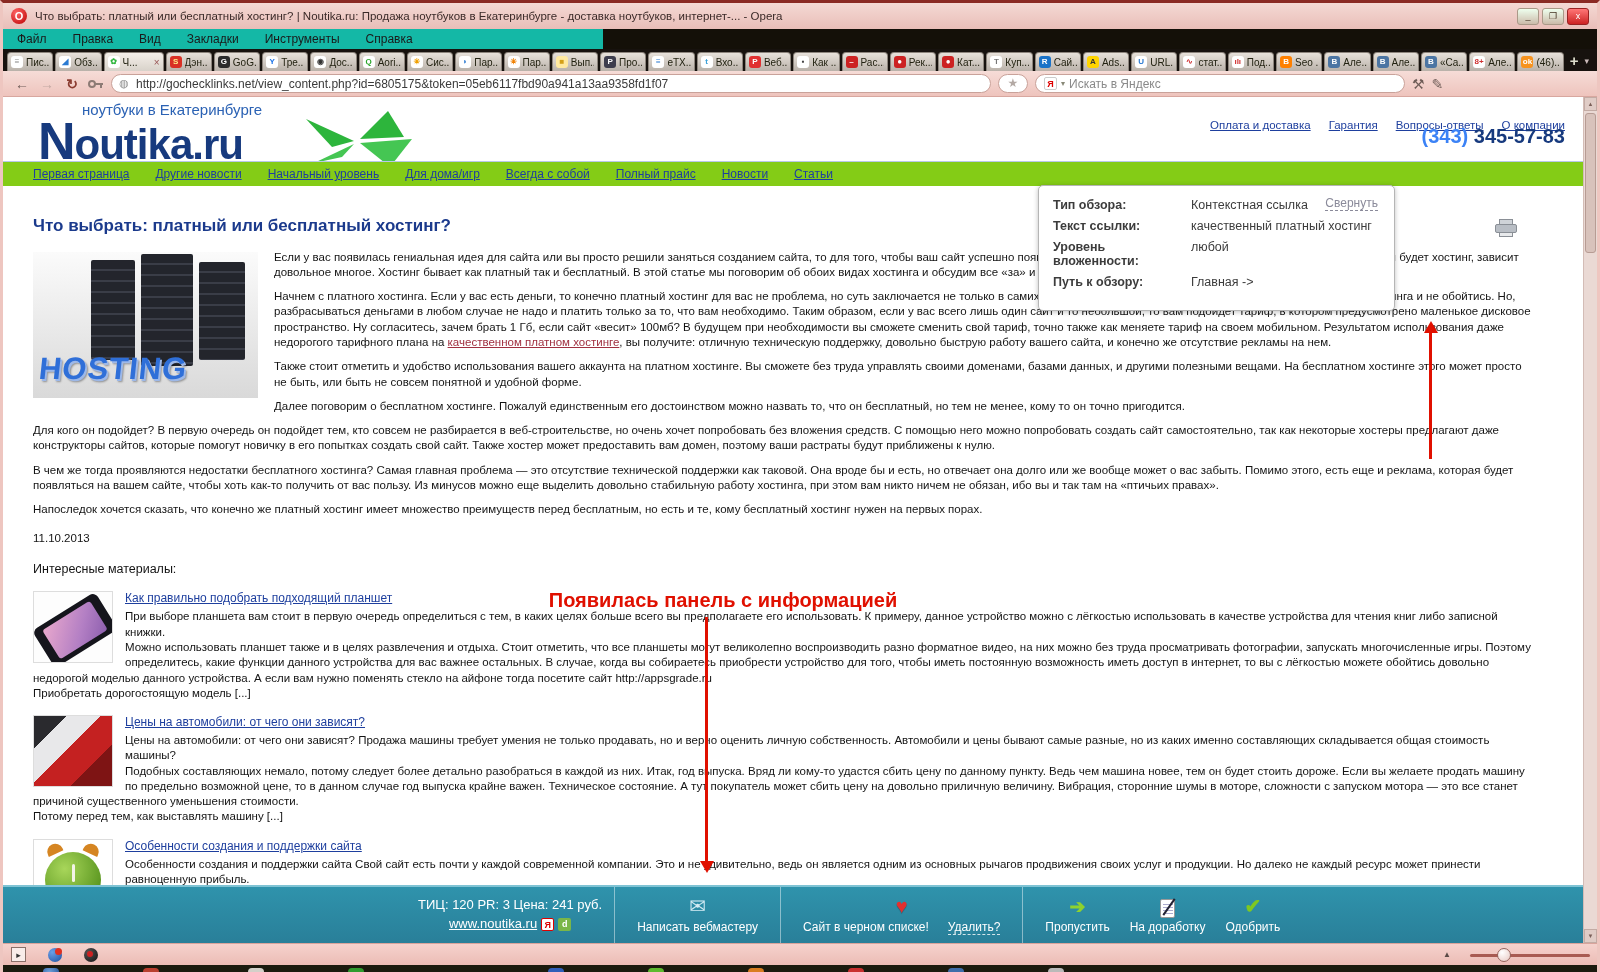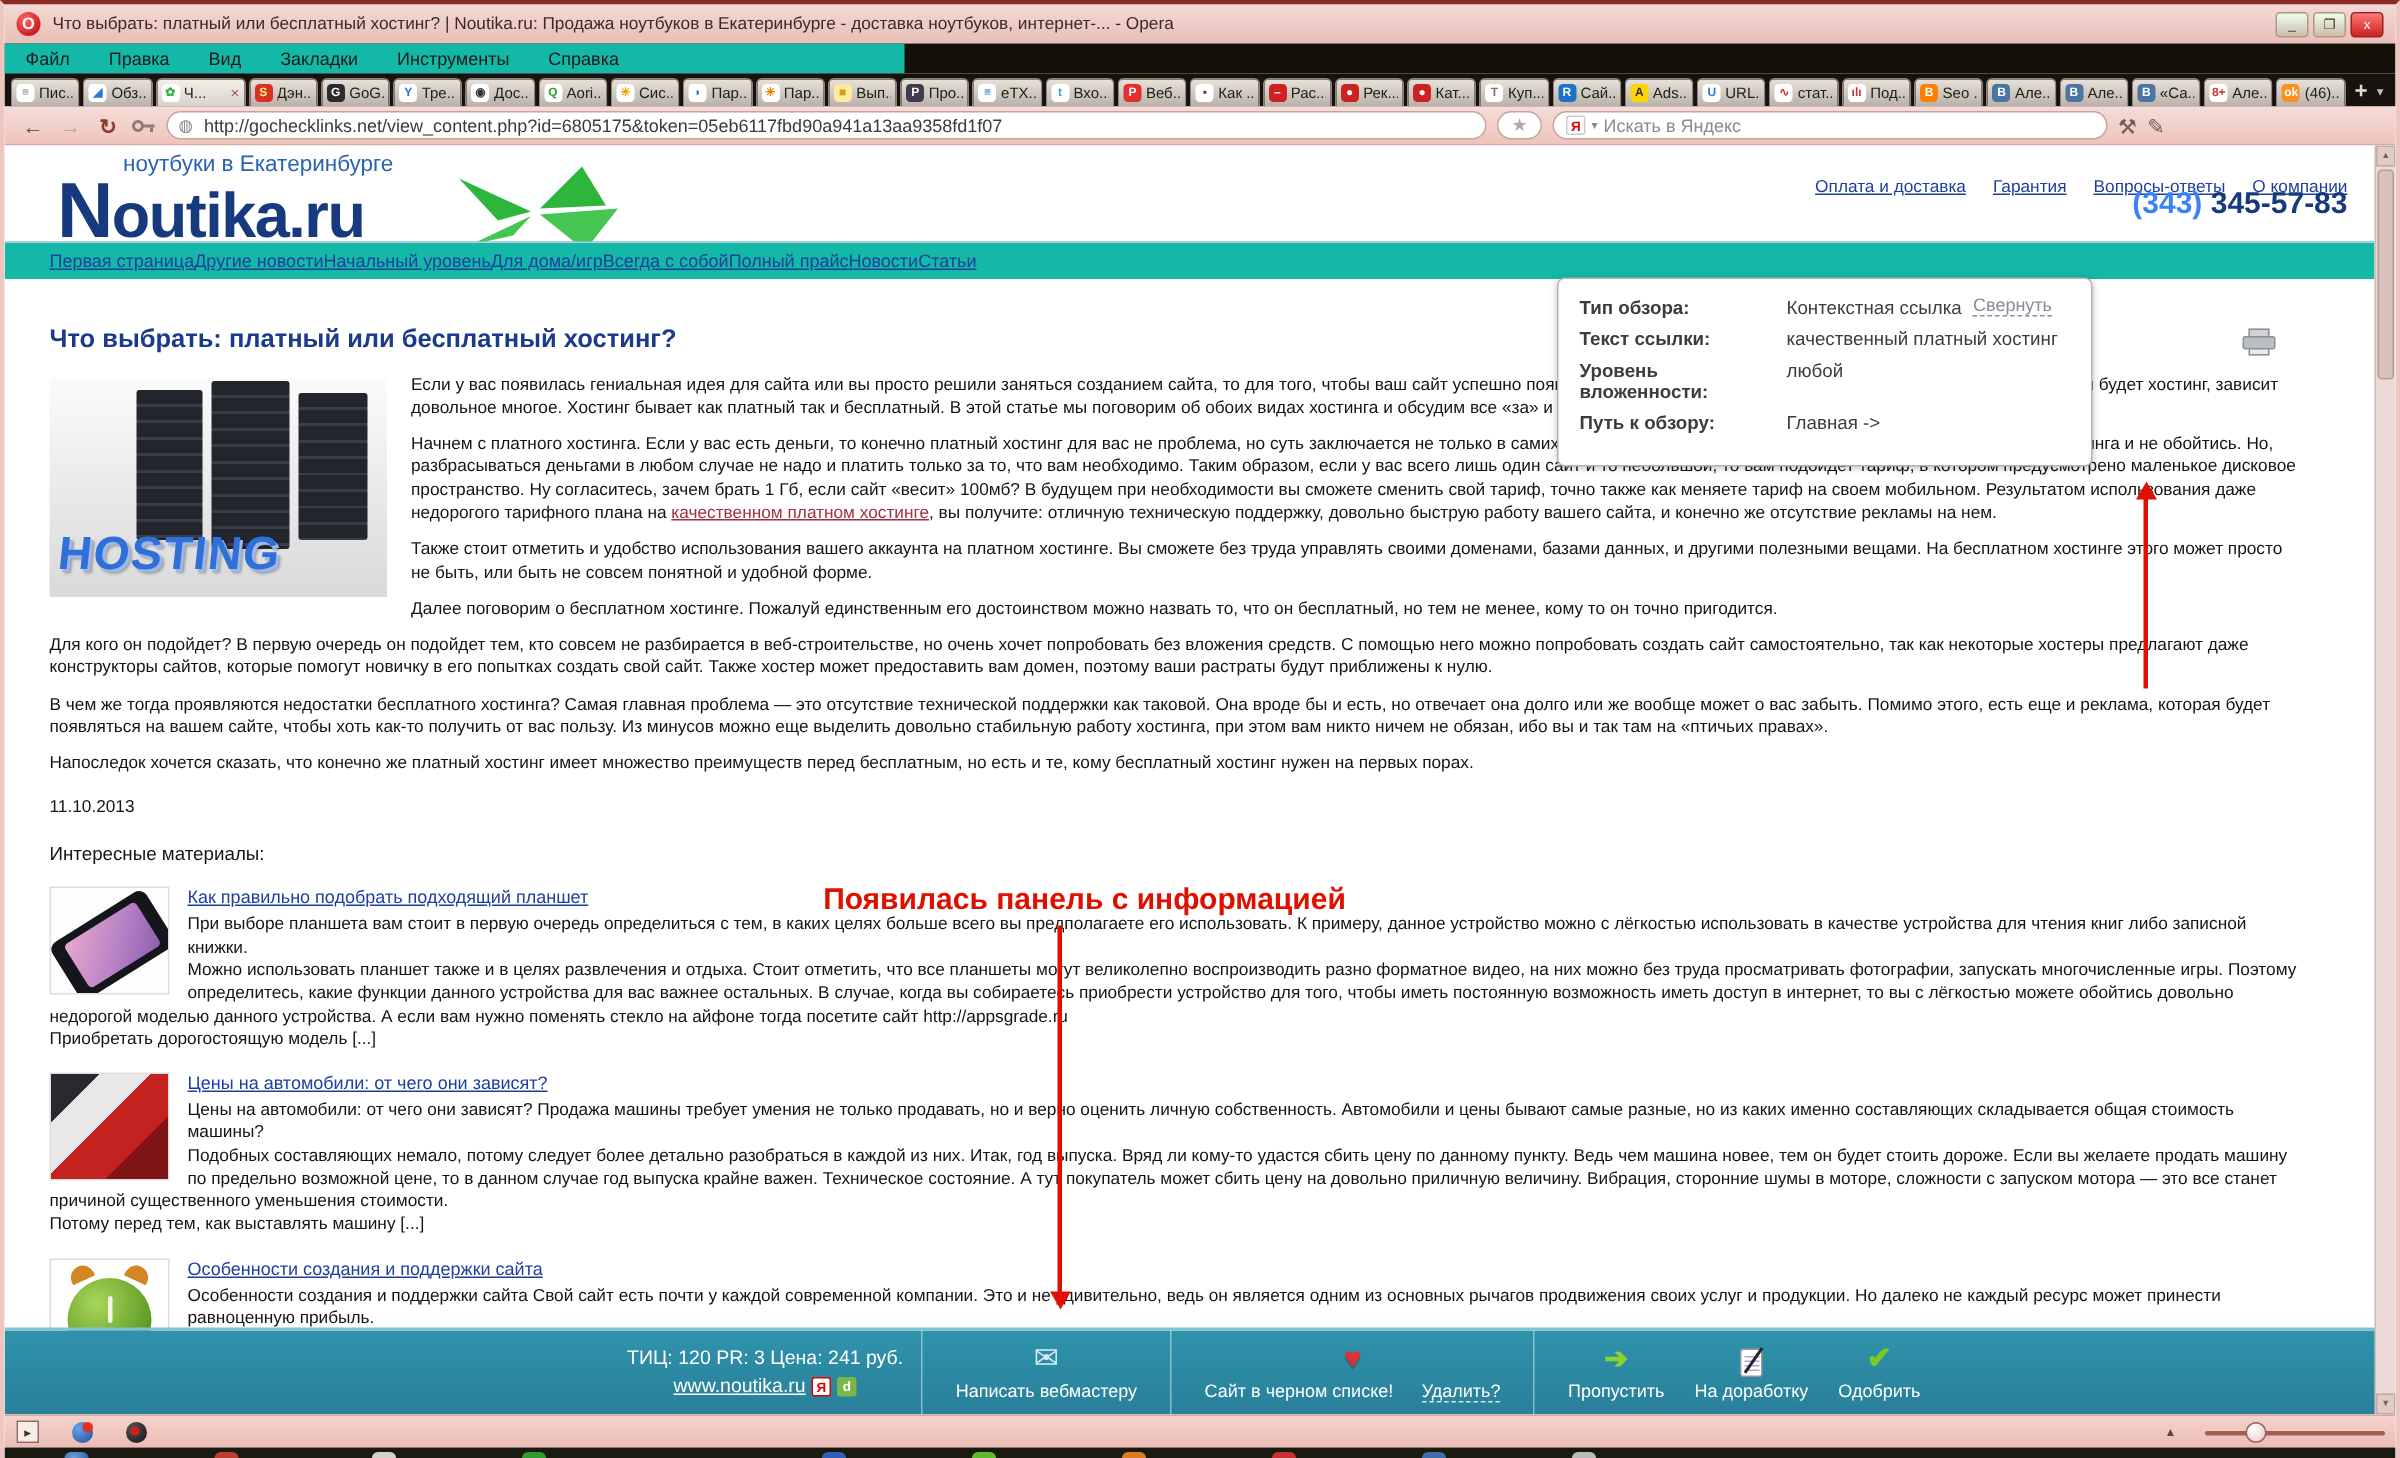--- a/index.html
+++ b/index.html
@@ -75,22 +75,22 @@
   .logo-block { position:absolute; left:35px; top:4px; }
   .logo-sub { font-size:15px; color:#2b62b4; margin-left:44px; }
   .logo-main { font-size:42px; font-weight:bold; color:#173a7e; line-height:0.9; letter-spacing:-1px; }
   .logo-main::first-letter { font-size:52px; }
   .butterfly { position:absolute; left:295px; top:14px; }
   .top-links { position:absolute; right:18px; top:22px; display:flex; gap:18px; }
   .top-link { font-size:11.5px; color:#1e3f9e; text-decoration:underline; }
   .phone { position:absolute; right:18px; top:28px; font-size:20px; font-weight:bold; }
   .phone-code { color:#3b82f6; } .phone-num { color:#173a7e; }
 
-  .nav-strip { position:absolute; top:64px; left:0; right:14px; height:25px; background:#14b8a6;
-    display:flex; align-items:center; padding-left:30px; border-top:1px solid #b9c9e8; }
+  .nav-strip { position:absolute; top:64px; left:0; right:14px; height:25px; background:#84cc16;
+    display:flex; align-items:center; gap:26px; padding-left:30px; border-top:1px solid #b9c9e8; }
   .nav-link { font-size:12px; color:#1e3f9e; text-decoration:underline; white-space:nowrap; }
 
   .article { position:absolute; top:118px; left:30px; right:66px; font-size:11.5px; line-height:1.33; color:#141414; }
   .article h1 { font-size:17px; color:#1b3a8c; margin:0 0 12px; }
   .hosting-art { float:left; width:225px; height:146px; margin:2px 16px 6px 0; position:relative;
     background:linear-gradient(#fbfbfb,#d9d9d9); overflow:hidden; }
   .tower { position:absolute; background:repeating-linear-gradient(#23252c 0 9px,#3a3d47 9px 11px); border-radius:2px; }
   .t1 { left:58px; top:8px; width:44px; height:100px; }
   .t2 { left:108px; top:2px; width:52px; height:112px; }
   .t3 { left:166px; top:10px; width:46px; height:98px; }
@@ -122,21 +122,21 @@
   .bell1 { left:12px; top:4px; transform:rotate(-25deg); }
   .bell2 { left:50px; top:4px; transform:rotate(25deg); }
   .clock-hand { position:absolute; left:38px; top:24px; width:3px; height:18px; background:#f3f3e8; border-radius:2px; }
 
   
   .info-panel { position:absolute; left:1035px; top:88px; width:357px; background:#fff;
     border:1px solid #b5b5b5; border-radius:5px; box-shadow:0 1px 5px rgba(0,0,0,.25); padding:12px 14px 14px; z-index:6; }
   .ip-row { display:flex; margin-bottom:7px; font-size:12.5px; color:#3c3c3c; }
   .ip-label { width:138px; font-weight:bold; flex:0 0 138px; }
   .ip-value { flex:1; }
-  .ip-collapse { position:absolute; right:26px; top:10px; font-size:12px; color:#8a8a9a;
+  .ip-collapse { position:absolute; right:16px; top:10px; font-size:12px; color:#8a8a9a;
     border-bottom:1px dashed #8a8a9a; cursor:pointer; }
 
   .printer { position:absolute; left:1492px; top:122px; width:22px; height:18px; z-index:2; }
   .printer .pr-top { position:absolute; left:4px; top:0; width:14px; height:6px; background:#cfd3d8; border:1px solid #8a8f96; }
   .printer .pr-body { position:absolute; left:0; top:5px; width:22px; height:9px; background:#b9bec5; border:1px solid #8a8f96; border-radius:2px; }
   .printer .pr-out { position:absolute; left:4px; top:13px; width:14px; height:5px; background:#e8eaec; border:1px solid #8a8f96; }
 
   
   .red-note { position:absolute; color:#e01000; font-weight:bold; z-index:7; }
   .note1 { left:1048px; top:360px; font-size:19px; line-height:1.22; white-space:pre-line; }

